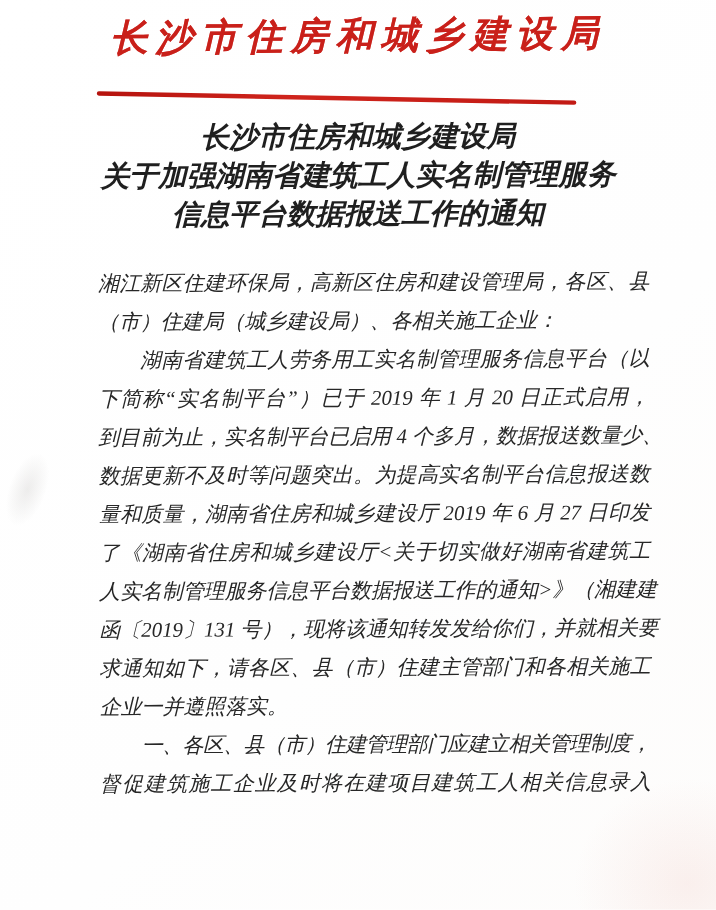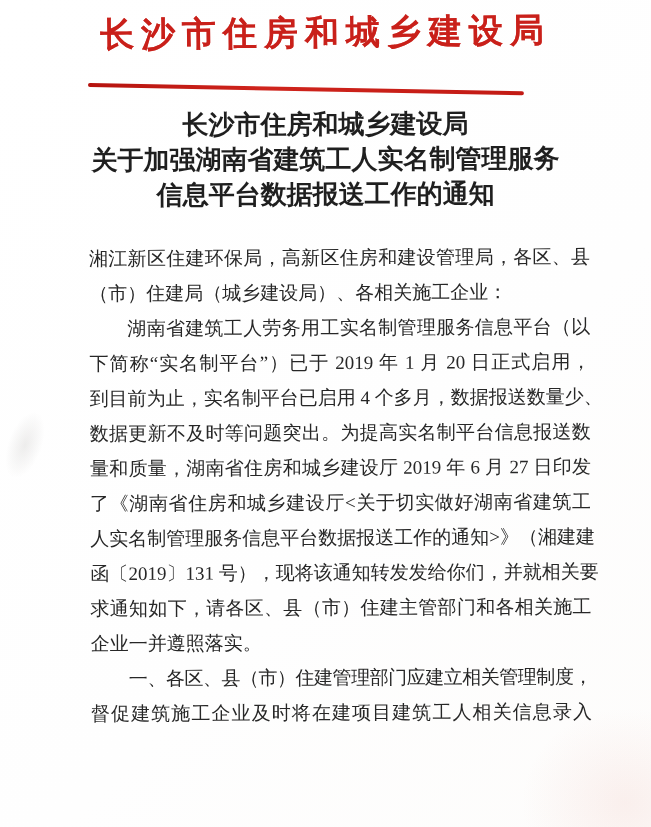--- a/index.html
+++ b/index.html
@@ -8,20 +8,21 @@
     font-family: "Liberation Serif", "DejaVu Serif", serif;
     background: #ffffff;
     overflow: hidden;
   }
   .page {
     position: relative;
     width: 651px;
     height: 827px;
     background: linear-gradient(135deg, #ffffff 0%, #fefefe 60%, #fdfcfb 100%);
     overflow: hidden;
+    font-style: italic;
   }
   
   .page::before {
     content: "";
     position: absolute;
     left: 8px; top: 410px;
     width: 34px; height: 70px;
     background: radial-gradient(ellipse at center, rgba(120,115,110,0.13), rgba(120,115,110,0) 70%);
     transform: rotate(20deg);
     pointer-events: none;

